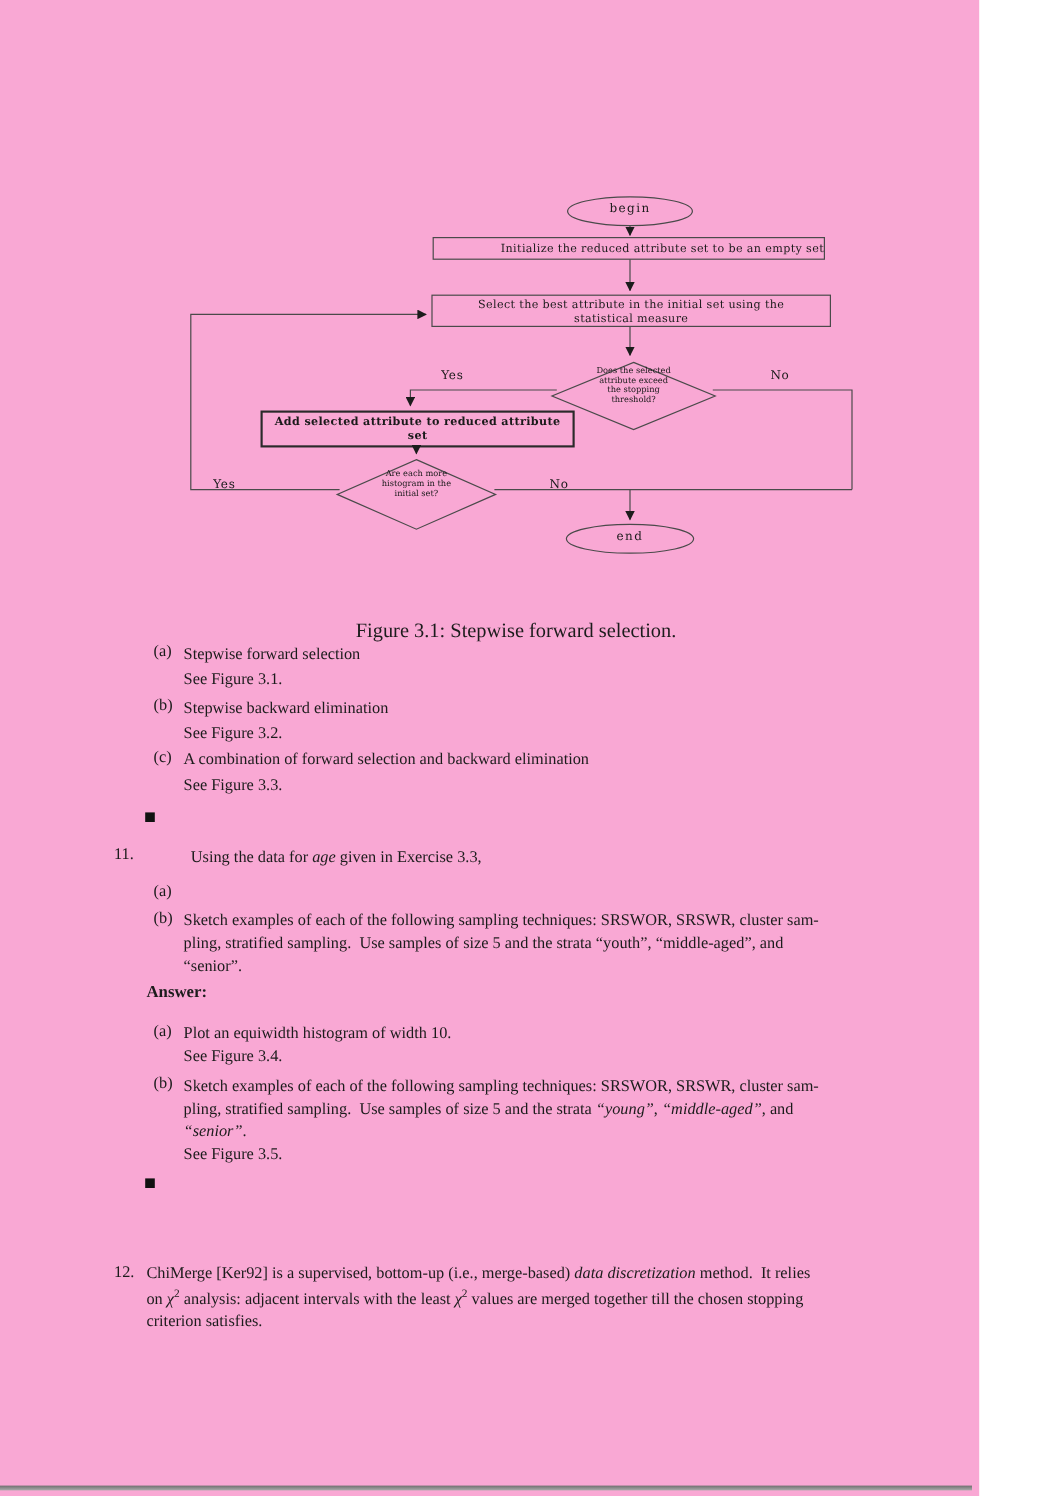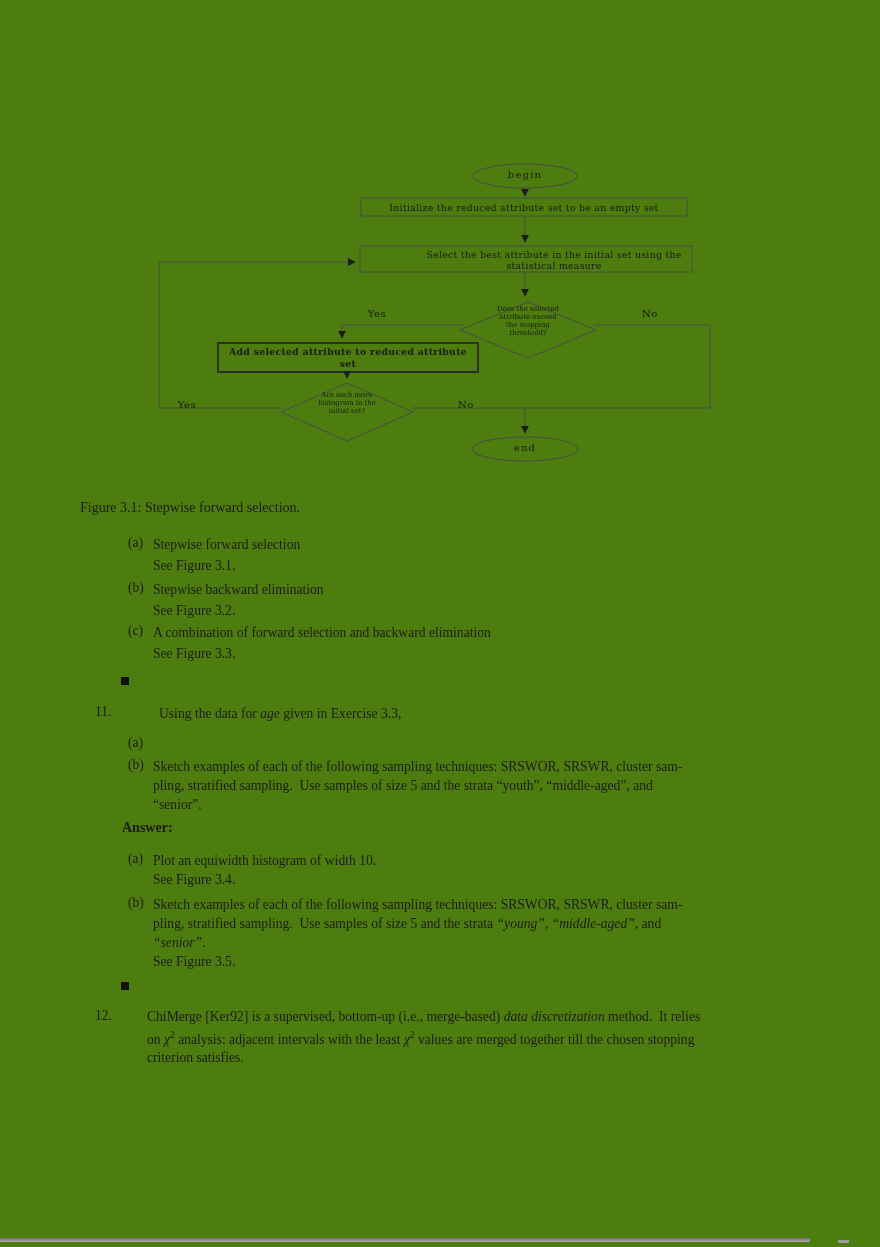--- a/index.html
+++ b/index.html
@@ -1,30 +1,30 @@
 <!DOCTYPE html>
 <html><head>
 <meta charset="utf-8">
 <style>
   html,body { margin:0; padding:0; background:#ffffff; }
   .page {
-    position:relative; width:880px; height:1247px; background:#4d7c0f;
+    position:relative; width:816px; height:1247px; background:#f9a8d4;
     font-family:"Liberation Serif", serif; color:#1c1c1c; overflow:hidden;
   }
   
   .fc-svg { position:absolute; left:0; top:0; }
   .fc-text { position:absolute; text-align:center; font-family:"DejaVu Serif", serif; color:#1a1a1a; }
   .fc-oval   { font-size:10px; letter-spacing:1.2px; }
   .fc-box1   { font-size:9.3px; letter-spacing:0.3px; line-height:15px; }
   .fc-box2   { font-size:9.3px; letter-spacing:0.3px; line-height:11px; }
   .fc-box3   { font-size:9.3px; letter-spacing:0.3px; line-height:11.5px; font-weight:bold; }
   .fc-dia    { font-size:6.9px; line-height:7.9px; }
   .fc-branch { font-size:10px; letter-spacing:0.6px; }
   
-  .caption { position:absolute; left:80px; top:500px; width:700px; font-size:14px; }
+  .caption { position:absolute; left:80px; top:516px; width:700px; text-align:center; font-size:17px; }
   .item { position:absolute; display:flex; font-size:13.6px; }
   .item .lbl { flex:none; width:25px; }
   .item .lbl-num { flex:none; width:27px; }
   .ln { white-space:pre; line-height:19px; }
   .ln-wide { white-space:pre; line-height:20.5px; }
   .em { font-style:italic; }
   sup.chi2 { font-size:9.5px; }
   .answer-heading { position:absolute; left:122px; top:820px; font-size:14px; font-weight:bold; }
   .qed { position:absolute; width:8px; height:8px; background:#111; }
   .bottom-bar { position:absolute; left:0; top:1238px; width:810px; height:4px;
@@ -57,23 +57,23 @@
       <polygon points="347,383 413,412 347,441 281,412"></polygon>
       <path d="M283,408 H159 V262 H355" marker-end="url(#ah)"></path>
       <path d="M412,408 H710"></path>
       <path d="M525,408 V433" marker-end="url(#ah)"></path>
       <ellipse cx="525" cy="449" rx="53" ry="12"></ellipse>
     </g>
   </svg>
 
   <div class="fc-text fc-oval" style="left:475px; top:169px; width:100px;">begin</div>
 
-  <div class="fc-text fc-box1" style="left:361px; top:200px; width:326px;">Initialize the reduced attribute set to be an empty set</div>
+  <div class="fc-text fc-box1" style="left:361px; top:200px; width:326px;padding-left:28px;">Initialize the reduced attribute set to be an empty set</div>
 
-  <div class="fc-text fc-box2" style="left:360px; top:249px; width:332px;padding-left:28px;">
+  <div class="fc-text fc-box2" style="left:360px; top:249px; width:332px;">
     <div>Select the best attribute in the initial set using the</div>
     <div>statistical measure</div>
   </div>
 
   <div class="fc-text fc-dia" style="left:458px; top:306px; width:140px;">
     <div>Does the selected</div>
     <div>attribute exceed</div>
     <div>the stopping</div>
     <div>threshold?</div>
   </div>
@@ -156,21 +156,21 @@
     <div>
       <div class="ln">Sketch examples of each of the following sampling techniques: SRSWOR, SRSWR, cluster sam-</div>
       <div class="ln"><span>pling, stratified sampling.  Use samples of size 5 and the strata </span><span class="em">“young”</span><span>, </span><span class="em">“middle-aged”</span><span>, and</span></div>
       <div class="ln"><span class="em">“senior”</span><span>.</span></div>
       <div class="ln">See Figure 3.5.</div>
     </div>
   </div>
 
   <div class="qed" style="left:121px; top:982px;"></div>
 
-  <div class="item" style="left:95px; top:1008px; width:720px;gap:25px;">
+  <div class="item" style="left:95px; top:1052px; width:720px;">
     <span class="lbl-num">12.</span>
     <div>
       <div class="ln" style="line-height:18px;"><span>ChiMerge [Ker92] is a supervised, bottom-up (i.e., merge-based) </span><span class="em">data discretization</span><span> method.  It relies</span></div>
       <div class="ln" style="line-height:18px;"><span>on </span><span class="em">χ</span><sup class="chi2">2</sup><span> analysis: adjacent intervals with the least </span><span class="em">χ</span><sup class="chi2">2</sup><span> values are merged together till the chosen stopping</span></div>
       <div class="ln" style="line-height:18px;">criterion satisfies.</div>
     </div>
   </div>
 
   <div class="bottom-bar"></div>
   <div class="bottom-frag"></div>

